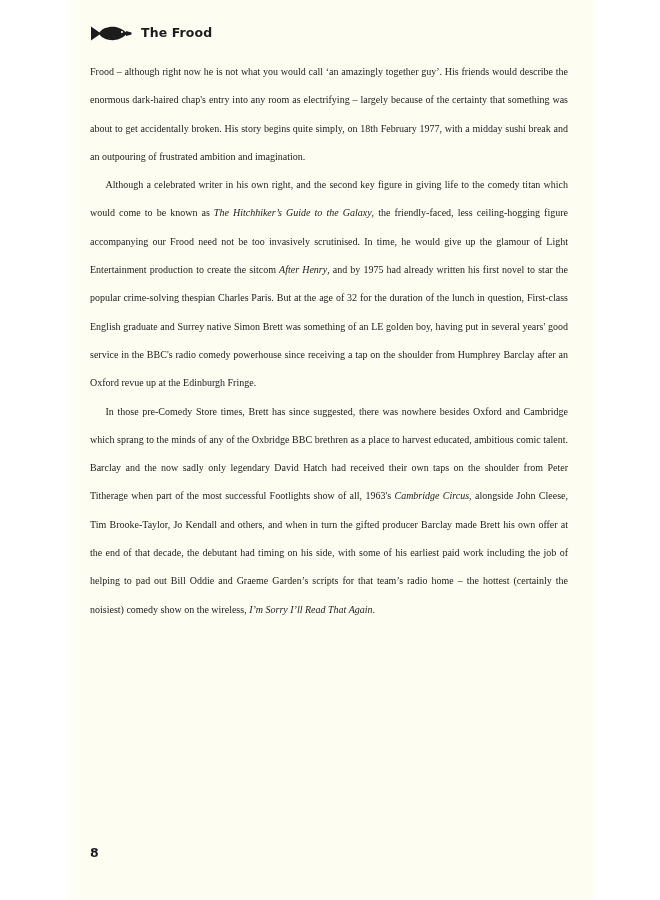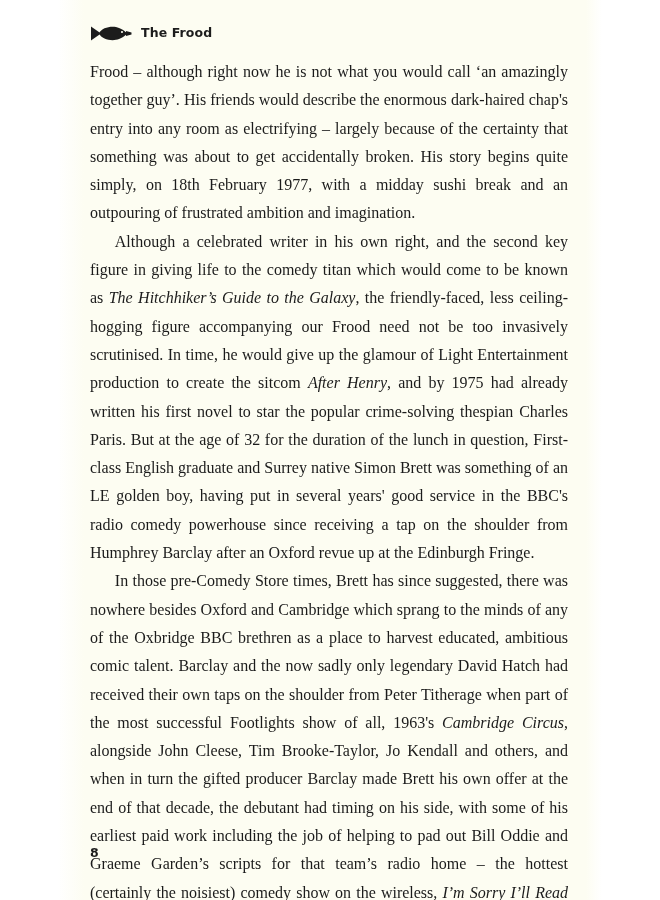--- a/index.html
+++ b/index.html
@@ -74,21 +74,21 @@
 
   
   .text-block {
     position: absolute;
     left: 32px;
     top: 58px;
     width: 478px;
   }
   p.body-par {
     margin: 0;
-    font-size: 16px;
+    font-size: 10px;
     line-height: 28.3px;
     text-align: justify;
     text-justify: inter-word;
     color: #1b1b1b;
     text-indent: 0;
     -webkit-font-smoothing: antialiased;
   }
   p.body-par + p.body-par {
     text-indent: 1.55em;
     font-family: Liberation Serif, serif;

